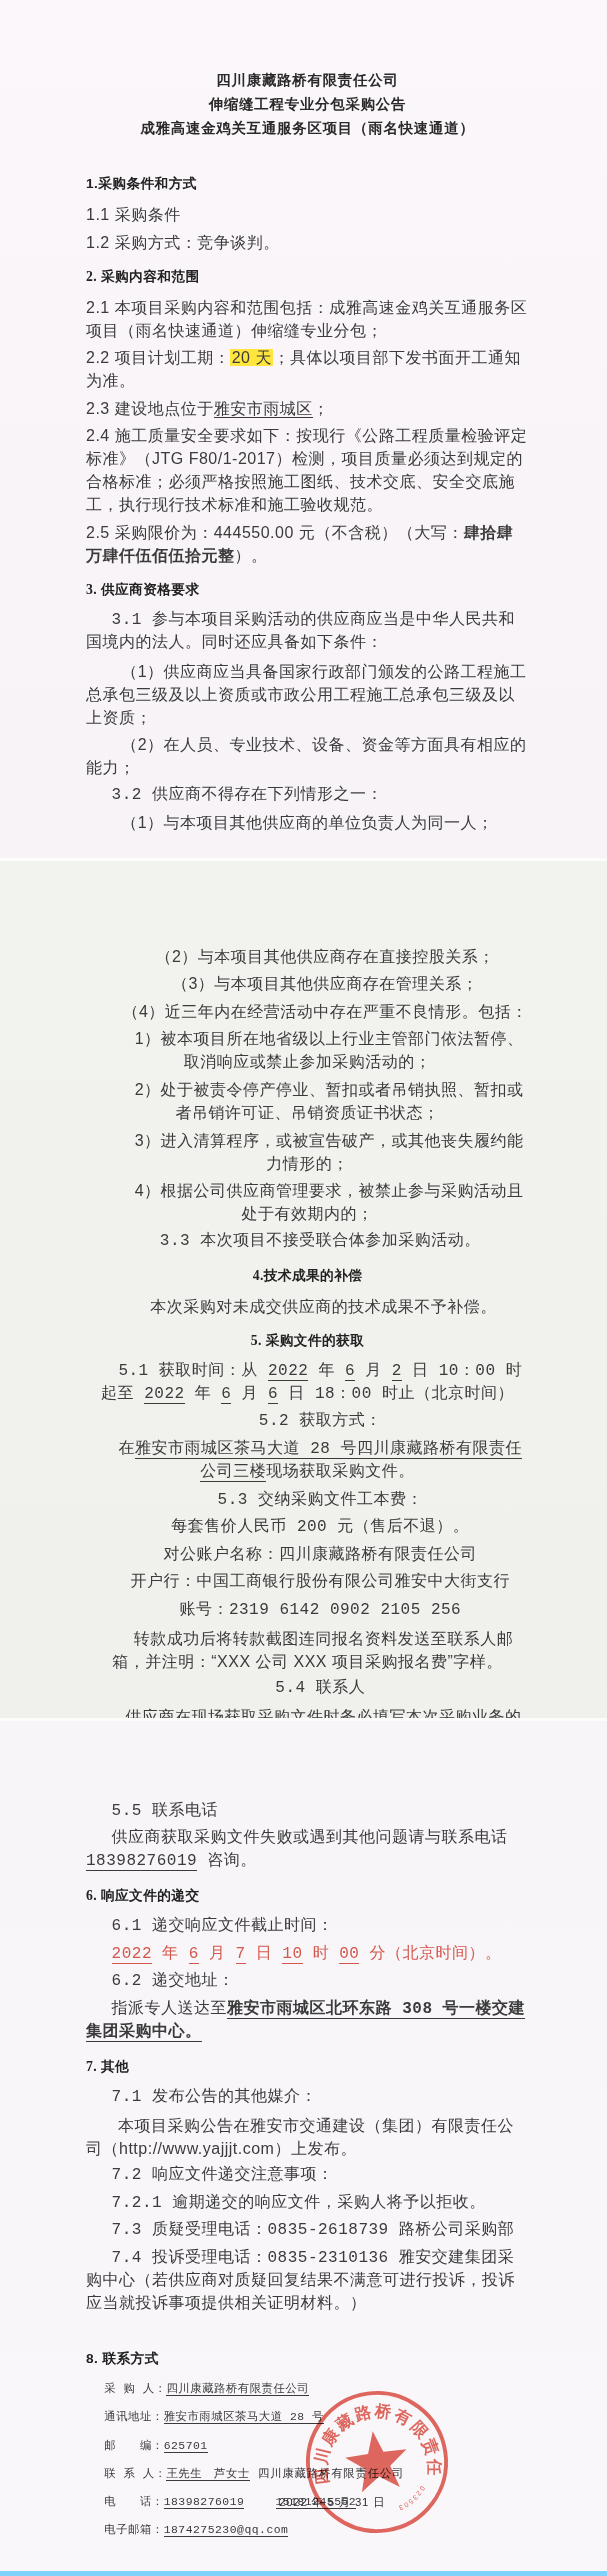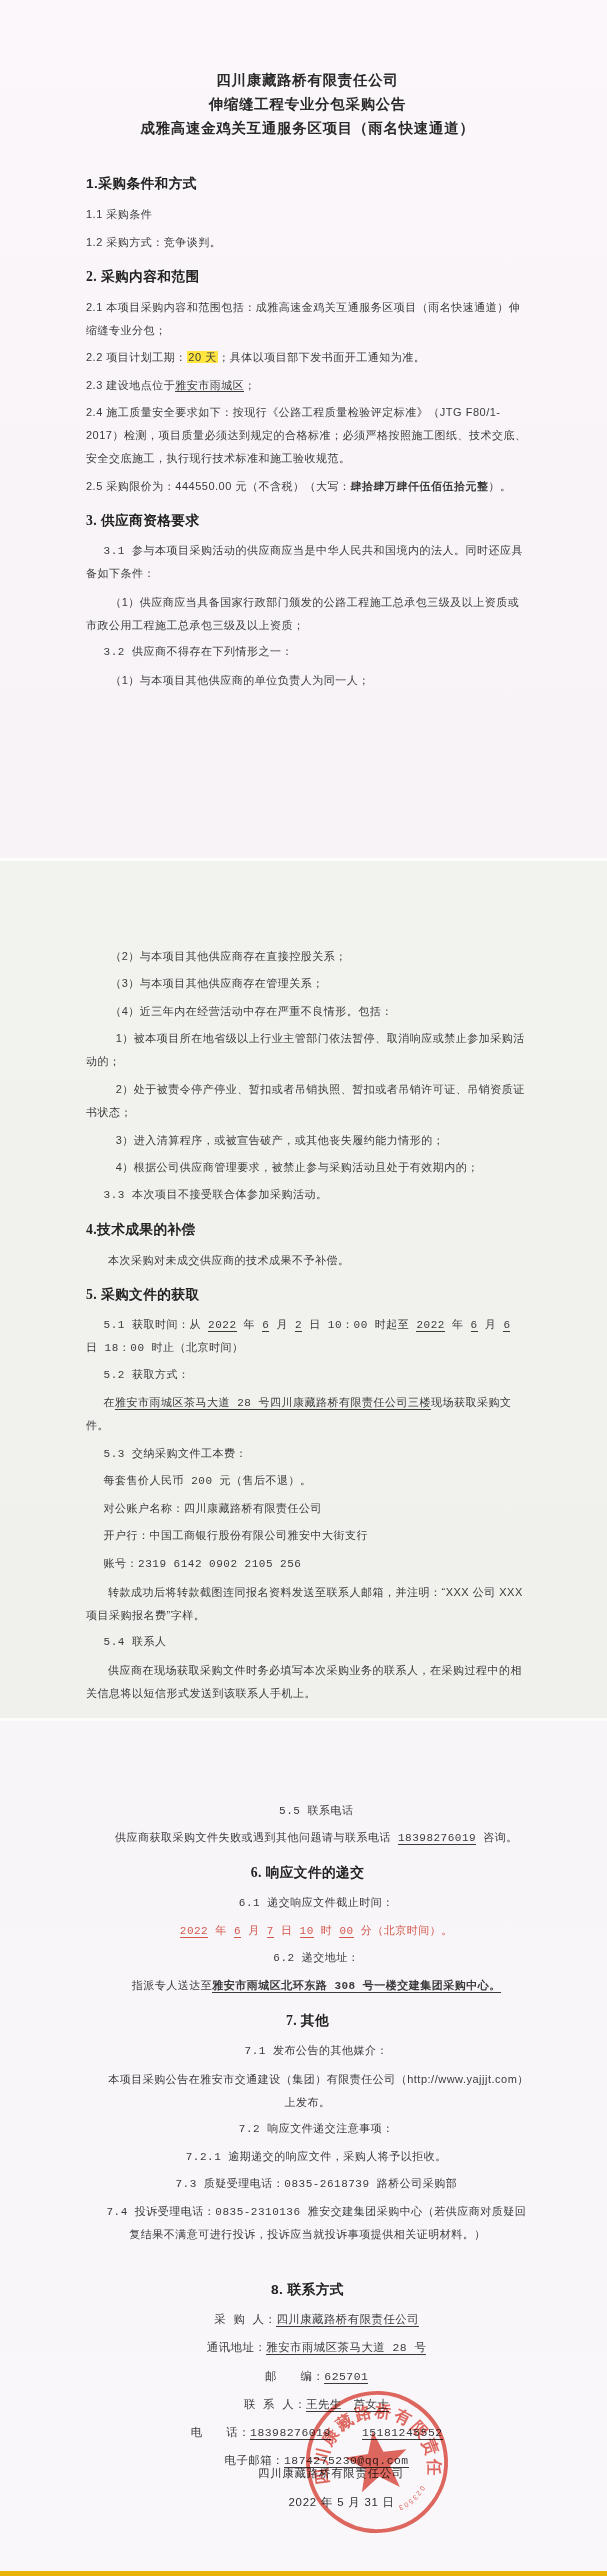--- a/index.html
+++ b/index.html
@@ -1,30 +1,30 @@
 <!DOCTYPE html>
 <html style="font-size:12px"><head>
 <meta charset="utf-8">
 <style>
   html,body{margin:0;padding:0;background:#e6e6e4;}
-  .doc{position:relative;width:607px;height:2576px;background:#eab308;overflow:hidden;
+  .doc{position:relative;width:607px;height:2576px;background:#7dd3fc;overflow:hidden;
        font-family:"Liberation Sans","DejaVu Sans",sans-serif;color:#3b3b3b;}
   .page{position:absolute;left:0;width:607px;box-sizing:border-box;
         padding-left:86px;padding-right:78px;overflow:hidden;}
   .page1{top:0;height:858px;padding-top:68px;background:linear-gradient(180deg,#fbf7fa 0%,#f8f4f7 60%,#f7f3f6 100%);}
-  .page2{top:861px;height:858px;padding-top:79px;background:linear-gradient(180deg,#f2f3ef 0%,#f0f1ed 100%);}
-  .page3{top:1721px;height:850px;padding-top:74px;background:linear-gradient(180deg,#f8f5f9 0%,#f9f7fa 100%);text-align:center;}
+  .page2{top:861px;height:858px;padding-top:79px;background:linear-gradient(180deg,#f2f3ef 0%,#f0f1ed 100%);text-align:center;}
+  .page3{top:1721px;height:850px;padding-top:74px;background:linear-gradient(180deg,#f8f5f9 0%,#f9f7fa 100%);}
   .gap{position:absolute;left:0;width:607px;height:3px;background:#fcfcfa;}
   .gap1{top:858px;} .gap2{top:1718px;}
 
   .t{font-size:14.4px;font-weight:700;color:#2a2a2a;text-align:center;line-height:24px;letter-spacing:0.8px;}
   .h{font-size:13.7px;font-weight:700;color:#222;line-height:21px;margin:18px 0 9px 0;letter-spacing:0.4px;}
   .h.tight{margin-top:12px;font-family:Liberation Serif, serif;}
   .h.wide{margin-top:32px;}
-  .p{font-size:11px;line-height:23px;margin:4.6px 0;letter-spacing:0.5px;white-space:pre-wrap;}
+  .p{font-size:16px;line-height:23px;margin:4.6px 0;letter-spacing:0.5px;white-space:pre-wrap;}
   .ind{text-indent:2em;}
   .ind1{text-indent:1.6em;font-family:Liberation Mono, monospace;}
   .ind2{text-indent:2.2em;}
   .ind3{text-indent:2.7em;}
   .mt{margin-top:33px;}
 
   .u{border-bottom:0.8px solid currentColor;}
   .b{font-weight:700;margin-top:28px;}
   .ub{font-weight:700;border-bottom:0.8px solid currentColor;}
   .hl{background:#ffe53e;padding:0 1.5px;}
@@ -60,20 +60,21 @@
     <div class="h tight">2. 采购内容和范围</div>
     <div class="p">2.1 本项目采购内容和范围包括：成雅高速金鸡关互通服务区项目（雨名快速通道）伸缩缝专业分包；</div>
     <div class="p"><span>2.2 项目计划工期：</span><span class="hl">20 天</span><span>；具体以项目部下发书面开工通知为准。</span></div>
     <div class="p"><span>2.3 建设地点位于</span><span class="u">雅安市雨城区</span><span>；</span></div>
     <div class="p">2.4 施工质量安全要求如下：按现行《公路工程质量检验评定标准》（JTG F80/1-2017）检测，项目质量必须达到规定的合格标准；必须严格按照施工图纸、技术交底、安全交底施工，执行现行技术标准和施工验收规范。</div>
     <div class="p"><span>2.5 采购限价为：444550.00 元（不含税）（大写：</span><span class="b">肆拾肆万肆仟伍佰伍拾元整</span><span>）。</span></div>
 
     <div class="h tight">3.  供应商资格要求</div>
     <div class="p ind1">3.1 参与本项目采购活动的供应商应当是中华人民共和国境内的法人。同时还应具备如下条件：</div>
     <div class="p ind2">（1）供应商应当具备国家行政部门颁发的公路工程施工总承包三级及以上资质或市政公用工程施工总承包三级及以上资质；</div>
+    <div class="p ind2">（2）在人员、专业技术、设备、资金等方面具有相应的能力；</div>
     <div class="p ind1">3.2 供应商不得存在下列情形之一：</div>
     <div class="p ind2">（1）与本项目其他供应商的单位负责人为同一人；</div>
   </section>
 
   <div class="gap gap1"></div>
 
   <section class="page page2">
     <div class="p ind2">（2）与本项目其他供应商存在直接控股关系；</div>
     <div class="p ind2">（3）与本项目其他供应商存在管理关系；</div>
     <div class="p ind2">（4）近三年内在经营活动中存在严重不良情形。包括：</div>

